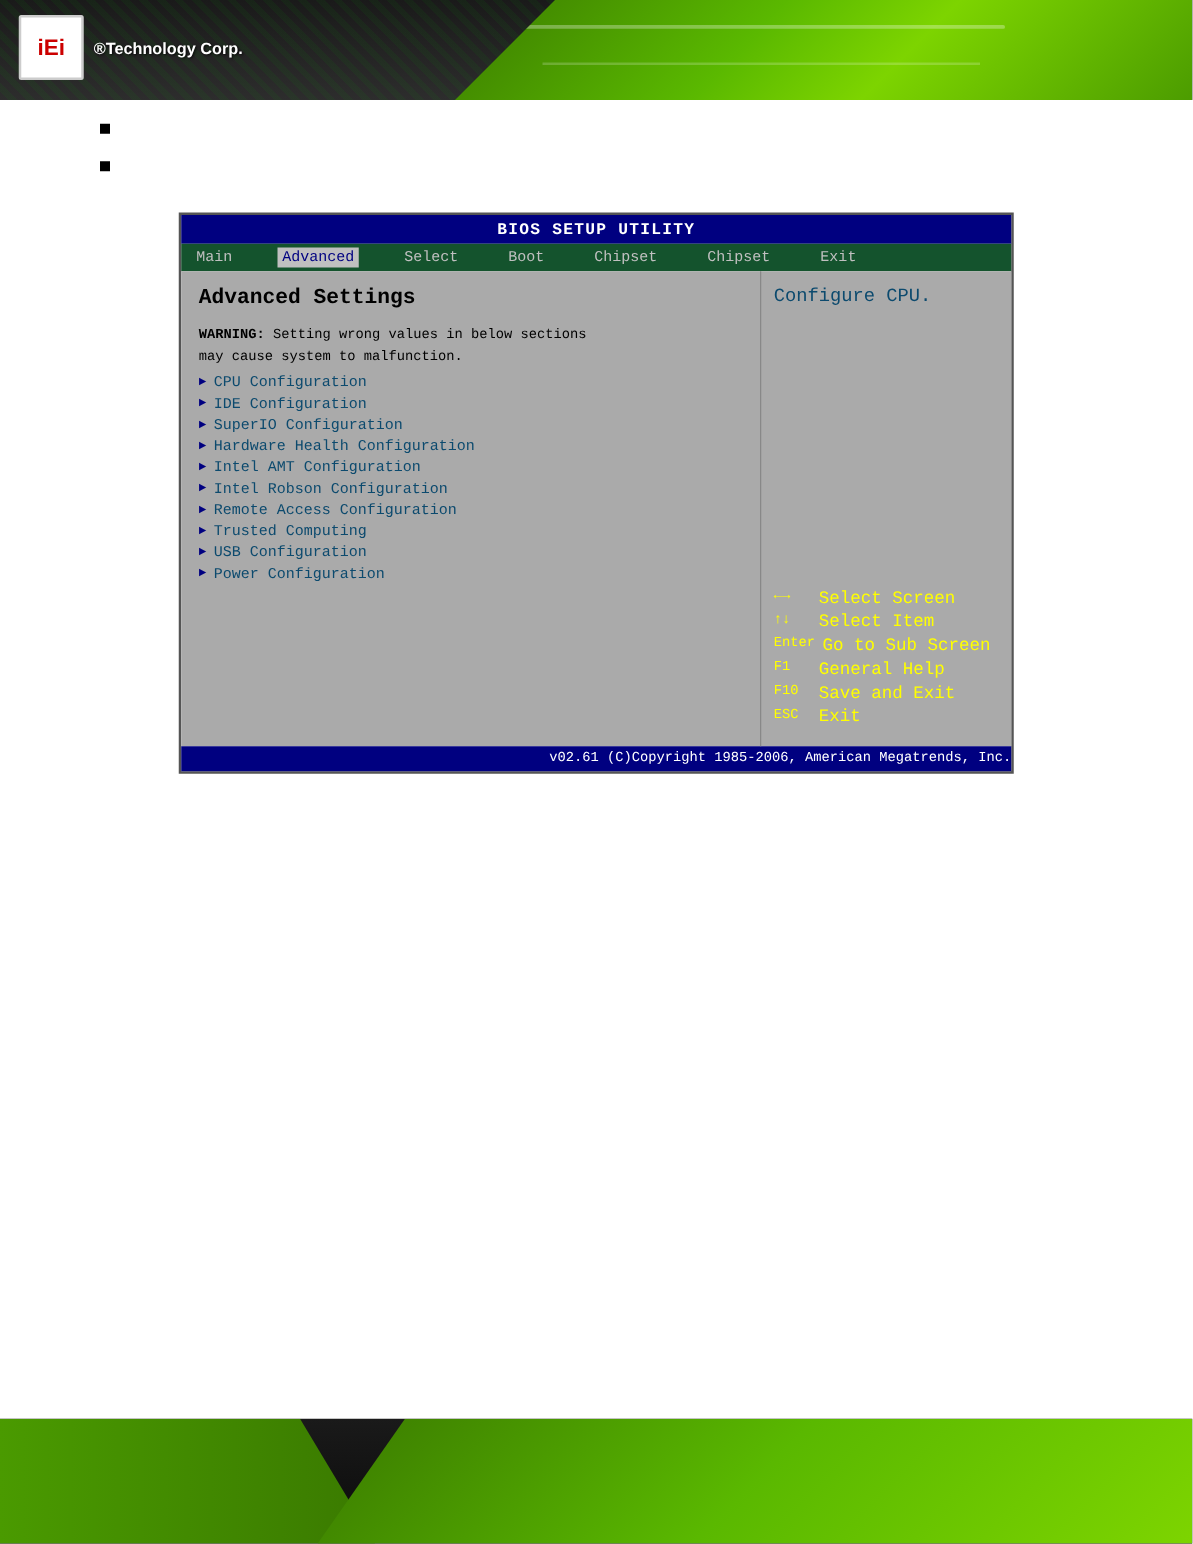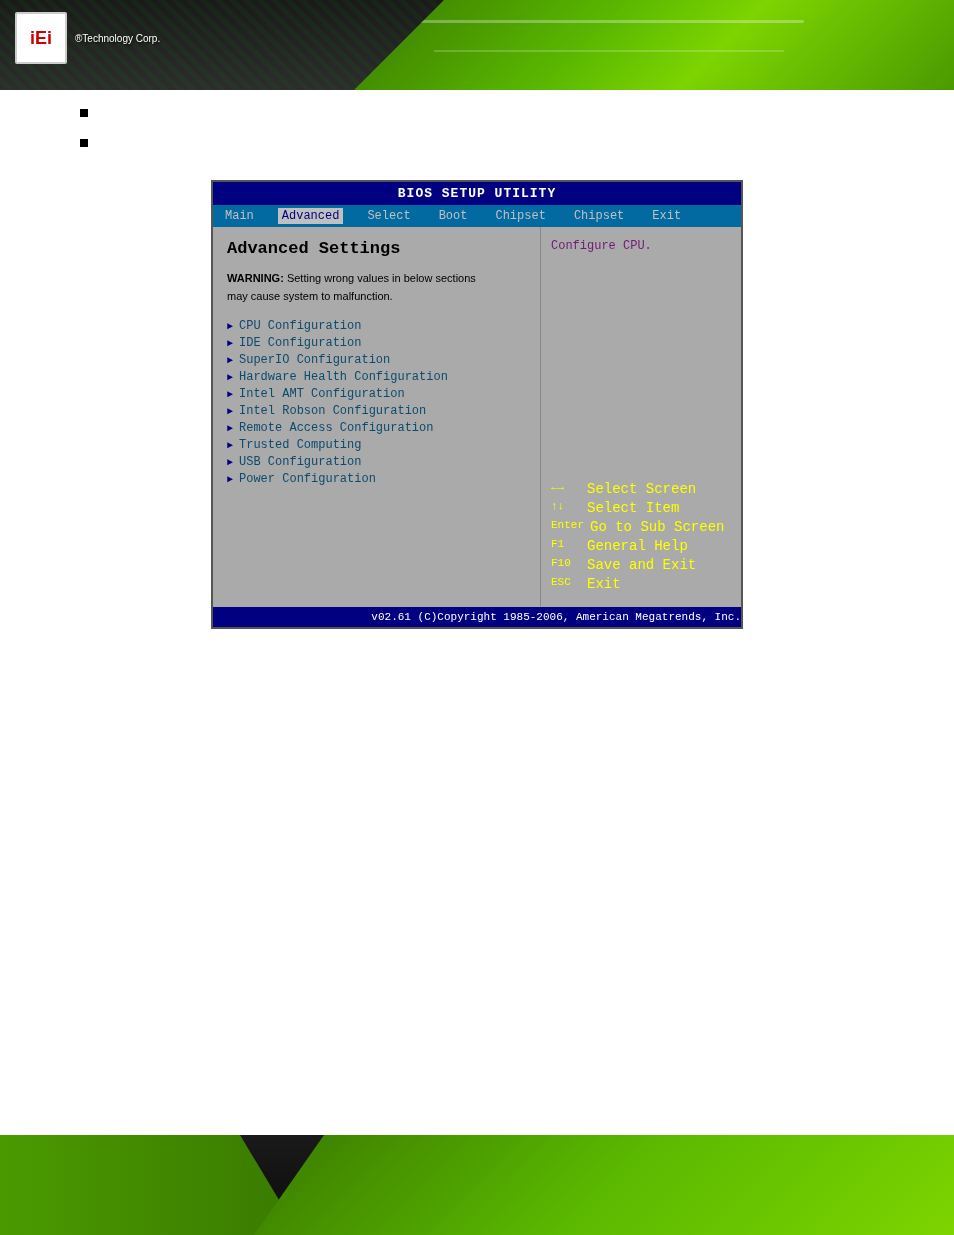--- a/index.html
+++ b/index.html
@@ -8,21 +8,21 @@
       height: 1235px;
       background: #ffffff;
       font-family: Arial, sans-serif;
       overflow: hidden;
       position: relative;
     }
 
     
     .header {
       width: 100%;
-      height: 90px;
+      height: 80px;
       background: linear-gradient(to bottom, #1a1a1a 0%, #2a2a2a 100%);
       position: relative;
       overflow: hidden;
     }
     .header-bg {
       position: absolute;
       top: 0; left: 0; right: 0; bottom: 0;
       background:
         repeating-linear-gradient(45deg, transparent, transparent 5px, rgba(0,150,0,0.08) 5px, rgba(0,150,0,0.08) 10px),
         linear-gradient(to bottom, #1a1a1a, #2d2d2d);
@@ -75,22 +75,22 @@
       justify-content: center;
       font-weight: bold;
       font-size: 18px;
       color: #cc0000;
       font-family: Arial, sans-serif;
       border-radius: 2px;
     }
     .logo-text {
       margin-left: 8px;
       color: white;
-      font-size: 10px;
-      font-weight: normal;
+      font-size: 13px;
+      font-weight: bold;
       text-shadow: 1px 1px 2px rgba(0,0,0,0.8);
     }
 
     
     .bullet-section {
       padding: 15px 0 15px 80px;
     }
     .bullet-item {
       display: flex;
       align-items: flex-start;
@@ -100,43 +100,43 @@
       width: 8px;
       height: 8px;
       background: #000;
       margin-right: 12px;
       margin-top: 4px;
       flex-shrink: 0;
     }
 
     
     .bios-container {
-      width: 532px;
+      width: 668px;
       margin: 0 auto;
       border: 2px solid #555;
       font-family: 'Courier New', monospace;
     }
 
     
     .bios-title-bar {
       background: #000080;
       color: #ffffff;
       text-align: center;
       padding: 4px 0;
       font-size: 13px;
       font-weight: bold;
       letter-spacing: 1px;
     }
 
     
     .bios-nav {
-      background: #0369a1;
+      background: #14532d;
       display: flex;
       padding: 3px 8px;
-      gap: 20px;
+      gap: 32px;
     }
     .bios-nav-item {
       color: #c0c0c0;
       font-size: 12px;
       font-family: 'Courier New', monospace;
       cursor: pointer;
       padding: 1px 4px;
     }
     .bios-nav-item.active {
       background: #c0c0c0;
@@ -159,22 +159,22 @@
     .bios-section-title {
       color: #000000;
       font-size: 17px;
       font-family: 'Courier New', monospace;
       margin-bottom: 12px;
       font-weight: bold;
     }
     .bios-warning {
       color: #000000;
       font-size: 11px;
-      font-family: Liberation Sans, sans-serif;
-      margin-bottom: 14px;
+      font-family: Liberation Mono, monospace;
+      margin-bottom: 4px;
       line-height: 1.6;
     }
     .bios-warning span.warn-label {
       font-weight: bold;
     }
     .bios-menu-item {
       display: flex;
       align-items: center;
       margin-bottom: 3px;
       cursor: pointer;
@@ -193,22 +193,22 @@
 
     
     .bios-right {
       width: 200px;
       padding: 12px 10px;
       display: flex;
       flex-direction: column;
       justify-content: space-between;
     }
     .bios-help-text {
-      color: #701a75;
-      font-size: 12px;
+      color: #0c4a6e;
+      font-size: 15px;
       font-family: 'Courier New', monospace;
       margin-bottom: 8px;
     }
     .bios-keys-section {
       margin-top: auto;
     }
     .bios-key-row {
       display: flex;
       gap: 6px;
       margin-bottom: 3px;

